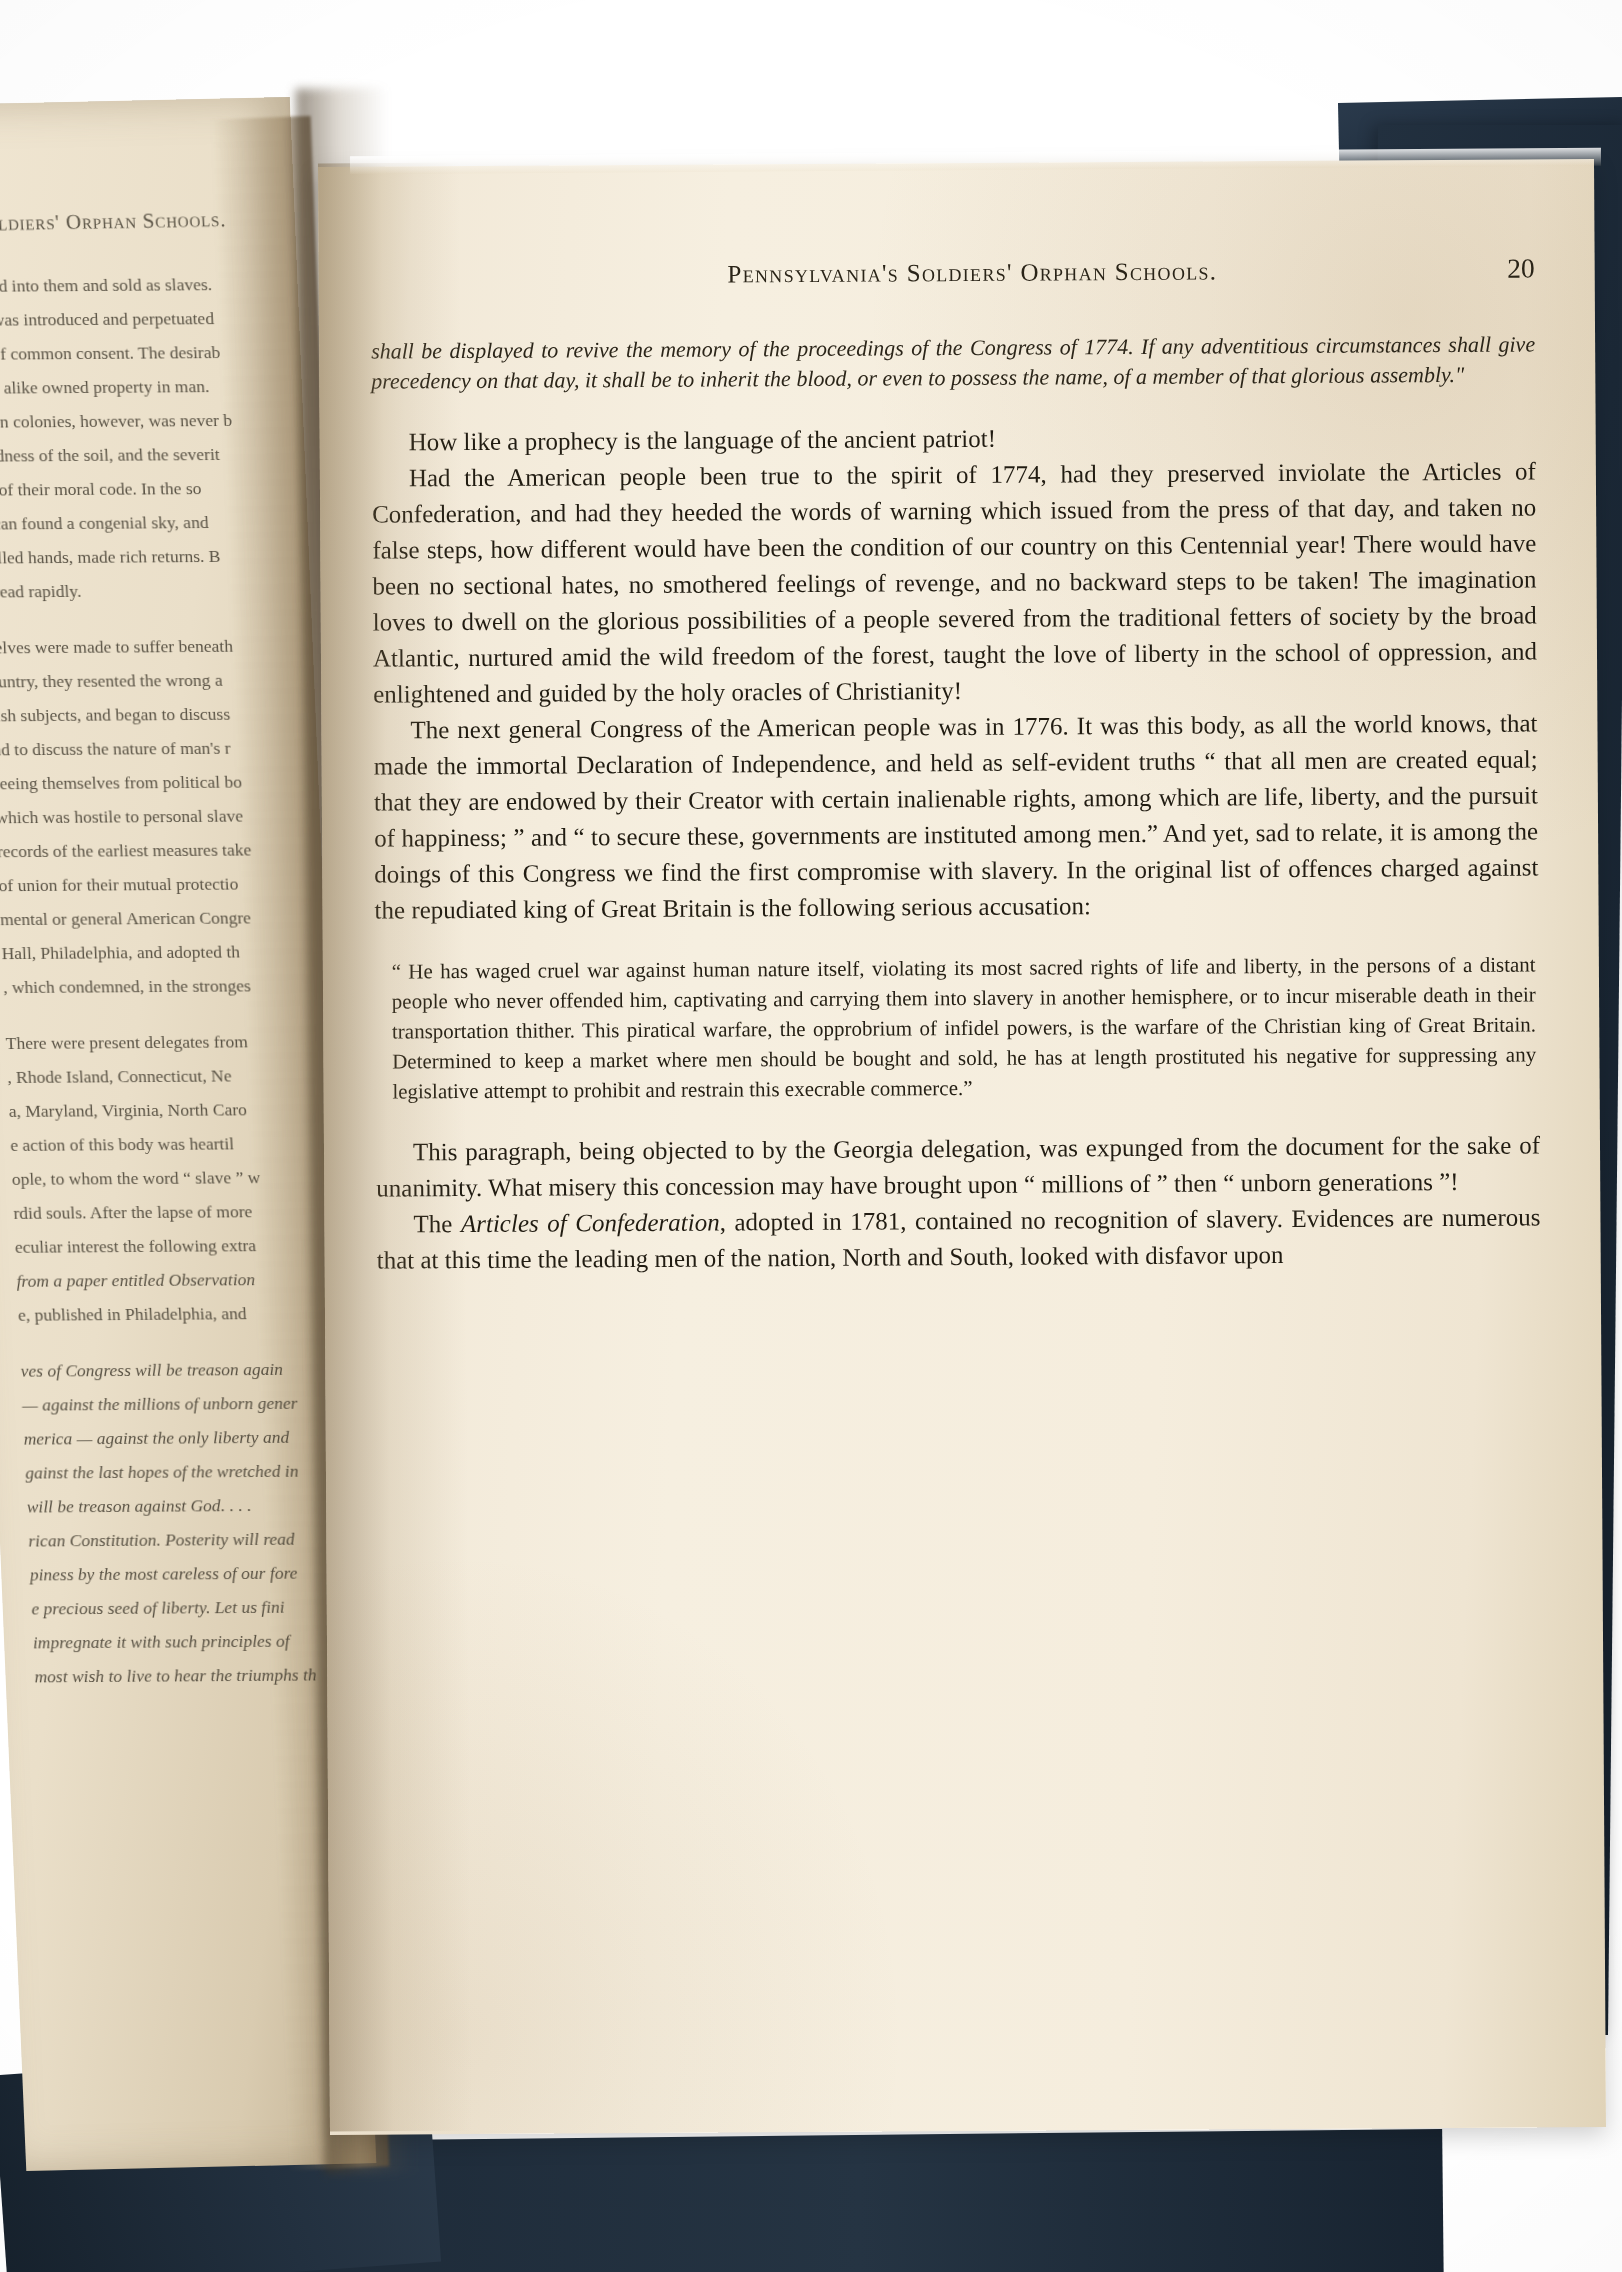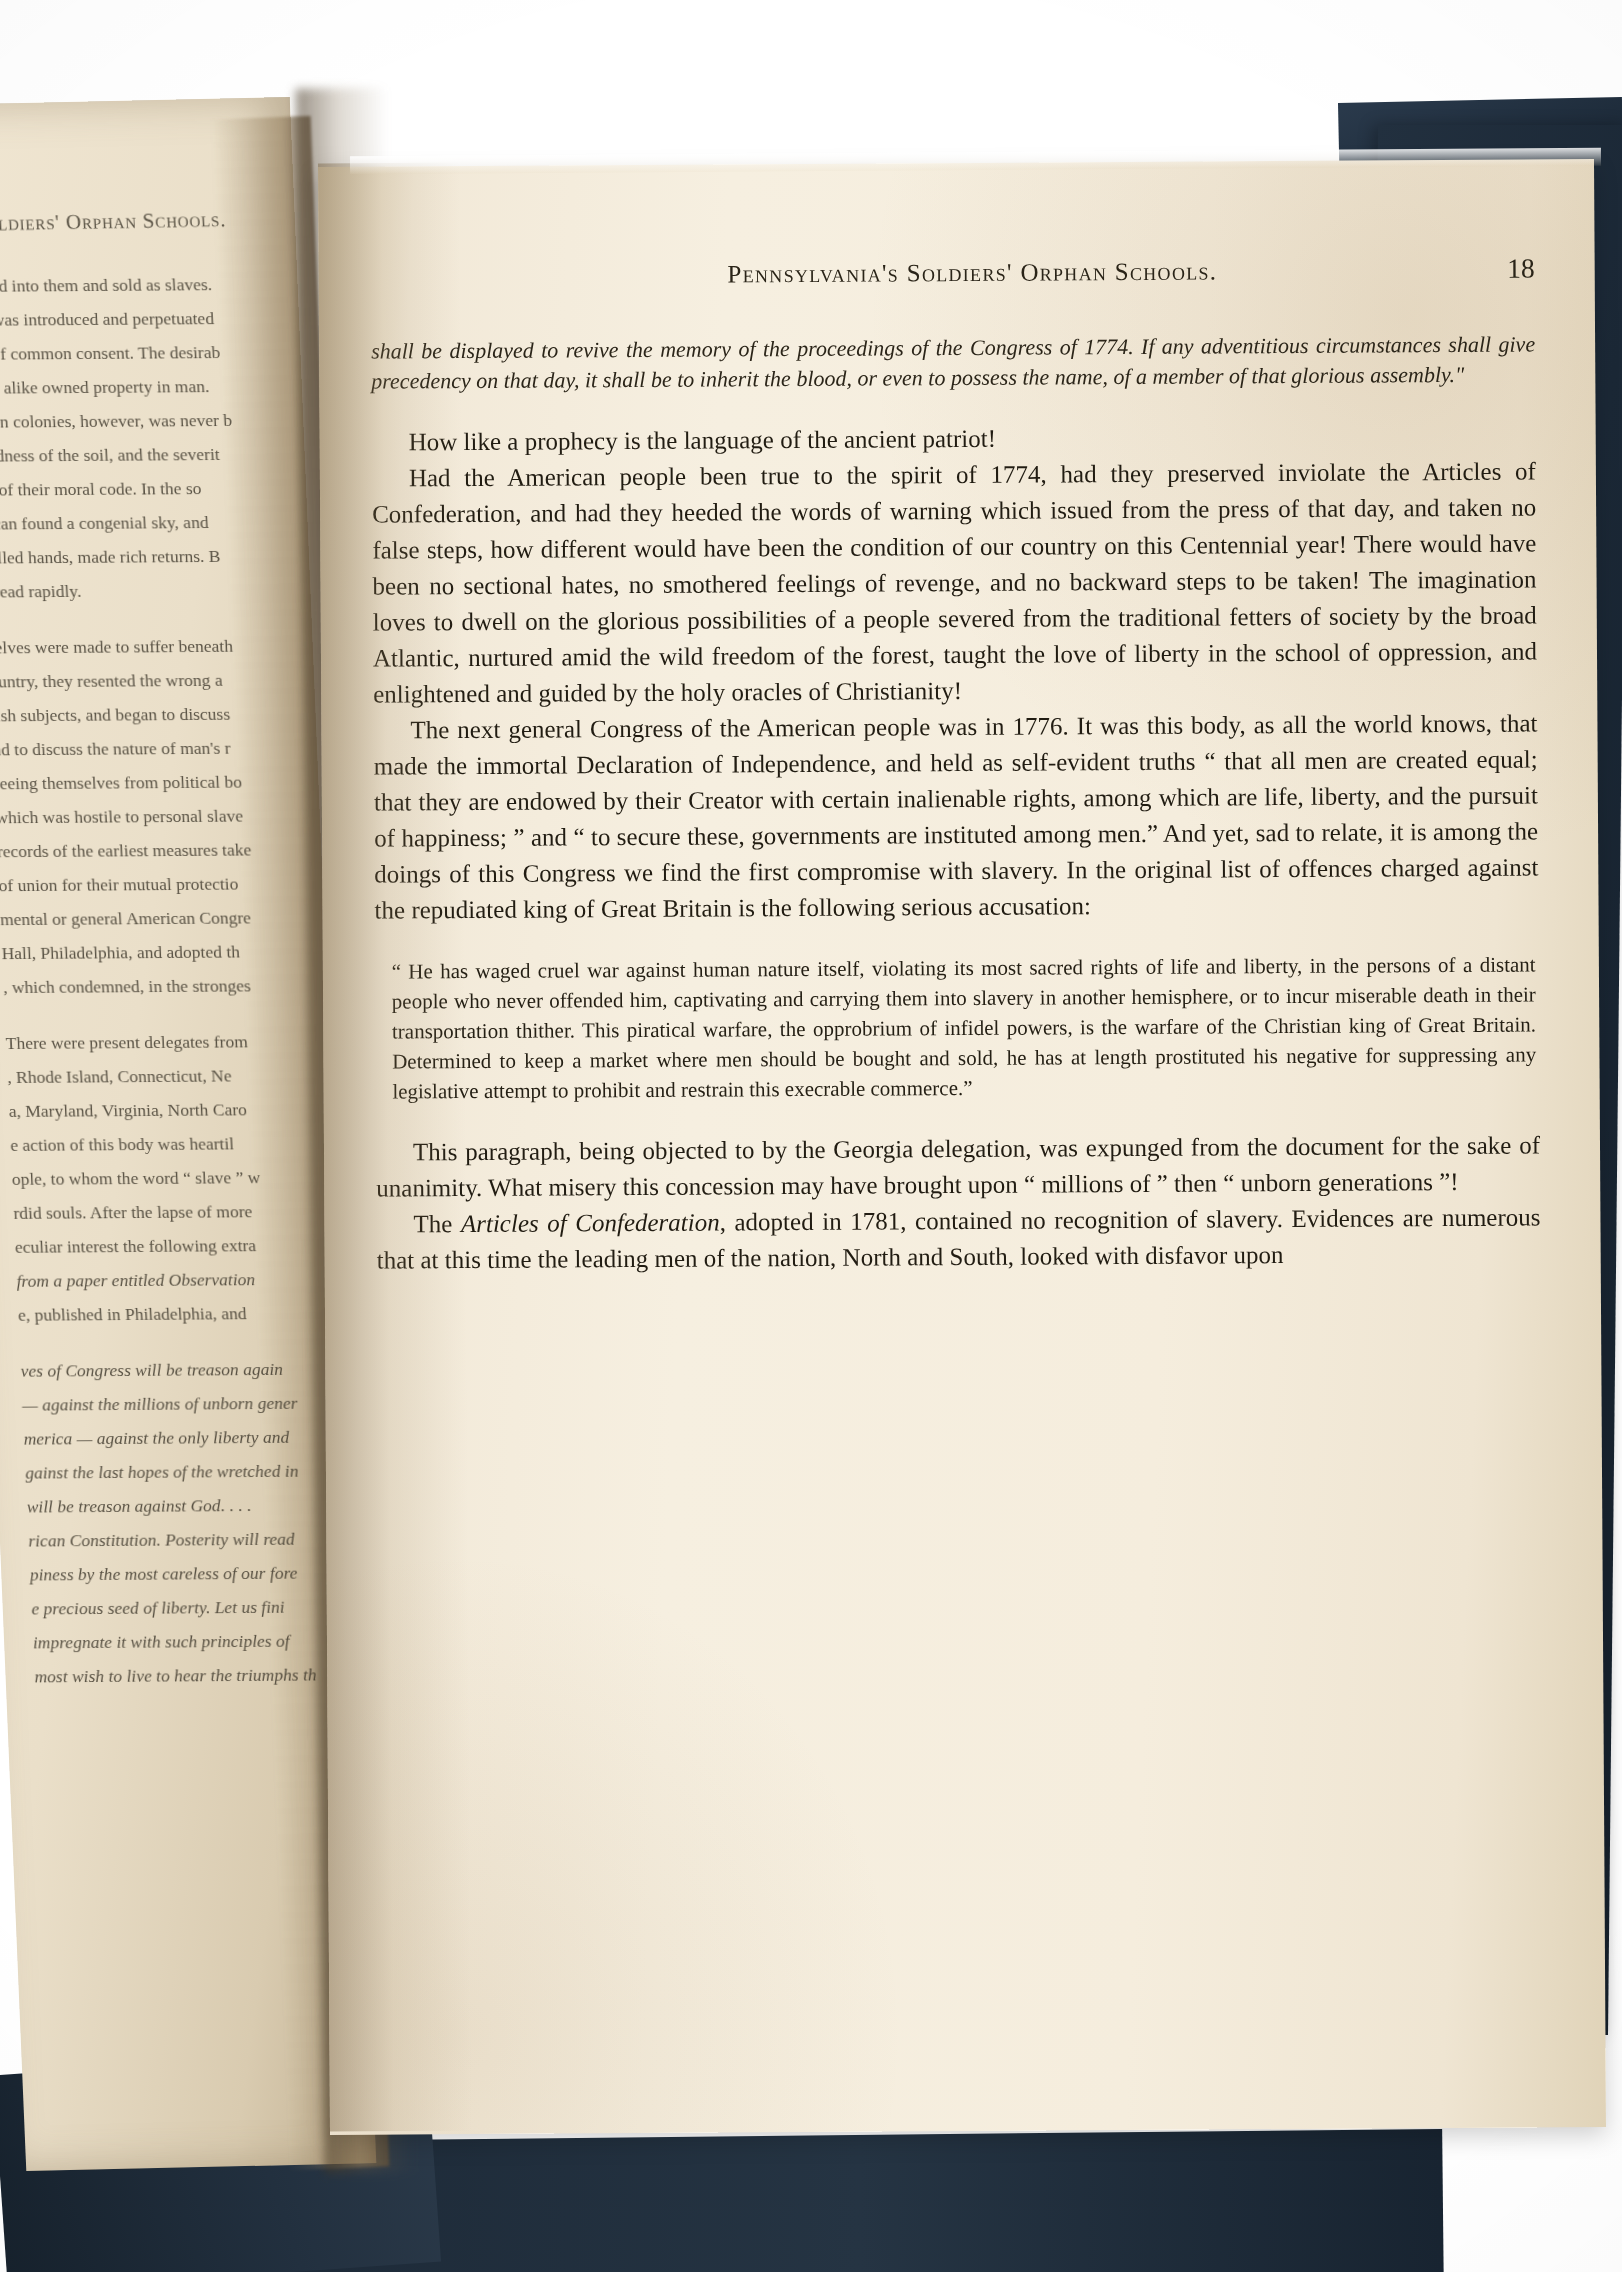--- a/index.html
+++ b/index.html
@@ -288,21 +288,21 @@
 
   <div id="gutter"></div>
 
   <div id="page-right">
     <div id="page-right-stain"></div>
 
     <div class="rp-inner">
 
       <div class="running-head">
         <div class="rh-title">Pennsylvania's Soldiers' Orphan Schools.</div>
-        <div class="rh-page">18</div>
+        <div class="rh-page">20</div>
       </div>
 
       <div class="quote-top">shall be displayed to revive the memory of the proceedings of the Congress of 1774. If any adventitious circumstances shall give precedency on that day, it shall be to inherit the blood, or even to possess the name, of a member of that glorious assembly."</div>
 
       <p class="body-p">How like a prophecy is the language of the ancient patriot!</p>
       <p class="body-p">Had the American people been true to the spirit of 1774, had they preserved inviolate the Articles of Confederation, and had they heeded the words of warning which issued from the press of that day, and taken no false steps, how different would have been the condition of our country on this Centennial year! There would have been no sectional hates, no smothered feelings of revenge, and no backward steps to be taken! The imagination loves to dwell on the glorious possibilities of a people severed from the traditional fetters of society by the broad Atlantic, nurtured amid the wild freedom of the forest, taught the love of liberty in the school of oppression, and enlightened and guided by the holy oracles of Christianity!</p>
       <p class="body-p">The next general Congress of the American people was in 1776. It was this body, as all the world knows, that made the immortal Declaration of Independence, and held as self-evident truths “ that all men are created equal; that they are endowed by their Creator with certain inalienable rights, among which are life, liberty, and the pursuit of happiness; ” and “ to secure these, governments are instituted among men.” And yet, sad to relate, it is among the doings of this Congress we find the first compromise with slavery. In the original list of offences charged against the repudiated king of Great Britain is the following serious accusation:</p>
 
       <div class="blockquote">“ He has waged cruel war against human nature itself, violating its most sacred rights of life and liberty, in the persons of a distant people who never offended him, captivating and carrying them into slavery in another hemisphere, or to incur miserable death in their transportation thither. This piratical warfare, the opprobrium of infidel powers, is the warfare of the Christian king of Great Britain. Determined to keep a market where men should be bought and sold, he has at length prostituted his negative for suppressing any legislative attempt to prohibit and restrain this execrable commerce.”</div>
 

